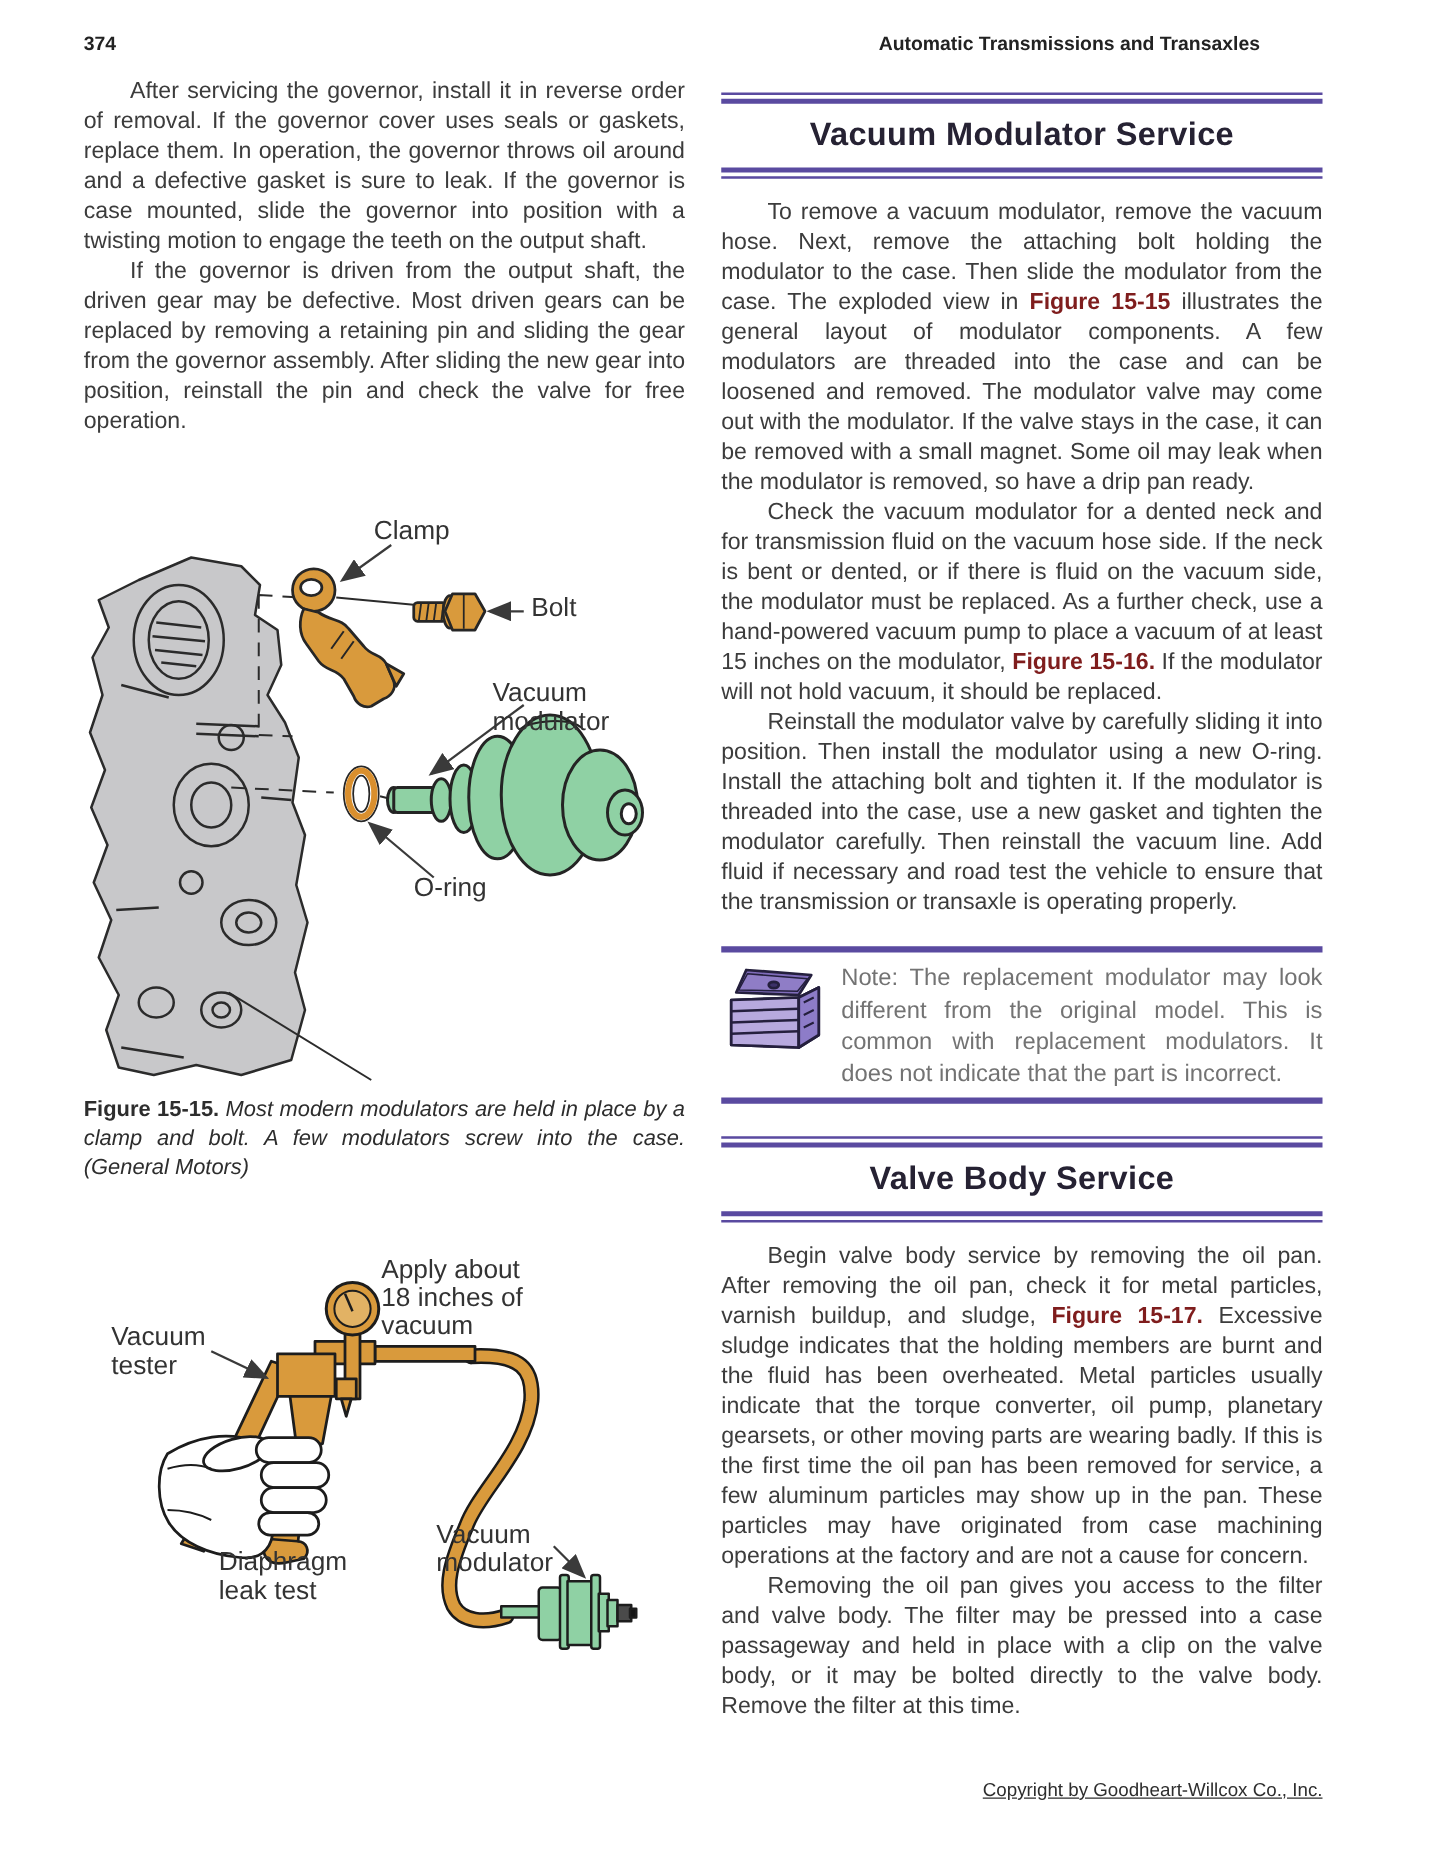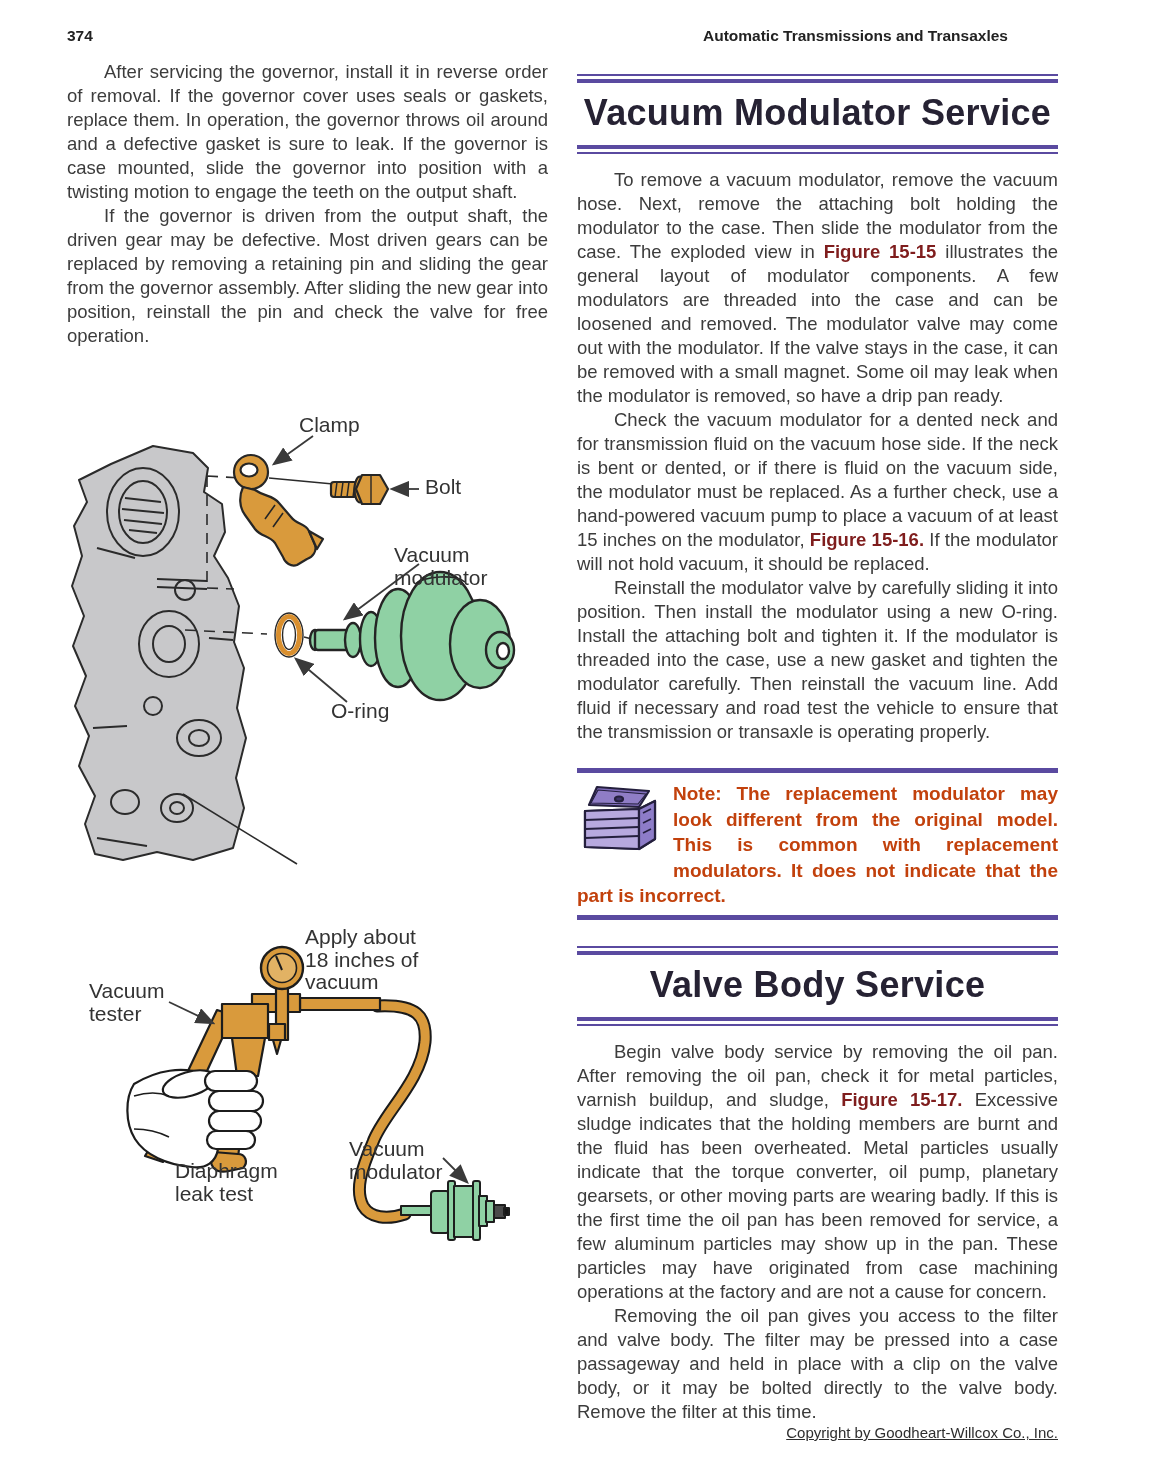--- a/index.html
+++ b/index.html
@@ -13,25 +13,25 @@
   .col{position:absolute;width:481px;}
   #col-left{left:67px;top:60px;}
   #col-right{left:577px;top:74px;}
   .bp{font-size:18.5px;line-height:24px;text-align:justify;text-indent:37px;margin:0;color:#3c3c3c;}
   .figref{font-weight:bold;color:#7f1d1d;}
   
   .rule-light{height:2px;background:#5a4aa0;}
   .rule-heavy{height:4px;background:#5a4aa0;}
   .rules-top .rule-heavy{margin-top:3px;}
   .rules-bottom .rule-light{margin-top:3px;}
-  h2.sec{font-size:36px;font-weight:bold;text-align:center;color:#262233;margin:9px 0 11px;font-family:"Liberation Sans",sans-serif;letter-spacing:.3px;}
+  h2.sec{font-size:26px;font-weight:bold;text-align:center;color:#262233;margin:9px 0 11px;font-family:"Liberation Sans",sans-serif;letter-spacing:.3px;}
   
   .note{margin-top:24px;}
   .note-bar{height:5px;background:#5a4aa0;}
-  .note-body{padding:8px 0 6px;font-weight:bold;font-size:19px;line-height:25.5px;text-align:justify;color:#c2410c;overflow:hidden0;}
+  .note-body{padding:8px 0 6px;font-weight:normal;font-size:19px;line-height:25.5px;text-align:justify;color:#737373;overflow:hidden0;}
   .note-icon{float:left;width:86px;height:76px;margin:2px 10px 0 0;}
   .sec2{margin-top:26px;}
   
   .figwrap{position:relative;height:458px;margin-top:60px;}
   .figwrap2{position:relative;height:330px;margin-top:58px;}
   .fig-label{position:absolute;font-size:21px;line-height:22.5px;color:#333;white-space:pre-line;}
   .caption{font-size:17.5px;line-height:23px;text-align:justify;color:#2d2d2d;margin-top:10px;}
   .caption .cap-bold{font-weight:bold;}
   .caption .cap-italic{font-style:italic;}
   #copyright{position:absolute;left:577px;top:1424px;width:481px;text-align:right;font-size:15px;color:#2e2e2e;text-decoration:underline;}
@@ -123,20 +123,21 @@
         <path d="M352,81 L325,81" marker-end="url(#ah)"></path>
         <path d="M352,156 L278,211" marker-end="url(#ah)"></path>
         <path d="M280,294 L229,251" marker-end="url(#ah)"></path>
       </g>
     </svg>
     <div class="fig-label" style="left:232px;top:6px;">Clamp</div>
     <div class="fig-label" style="left:358px;top:68px;">Bolt</div>
     <div class="fig-label" style="left:327px;top:136px;">Vacuum modulator</div>
     <div class="fig-label" style="left:264px;top:292px;">O-ring</div>
   </div>
+  <div class="caption"><span class="cap-bold">Figure 15-15.</span><span class="cap-italic"> Most modern modulators are held in place by a clamp and bolt. A few modulators screw into the case. (General Motors)</span></div>
 
   <div class="figwrap2">
     <svg width="481" height="330" viewBox="0 0 481 330">
       <defs>
         <marker id="ah2" markerWidth="11" markerHeight="9" refX="9.5" refY="4.5" orient="auto">
           <path d="M0,0 L11,4.5 L0,9 Z" fill="#3a3a3a"></path>
         </marker>
       </defs>
 
       <g fill="none" stroke-linecap="round">

